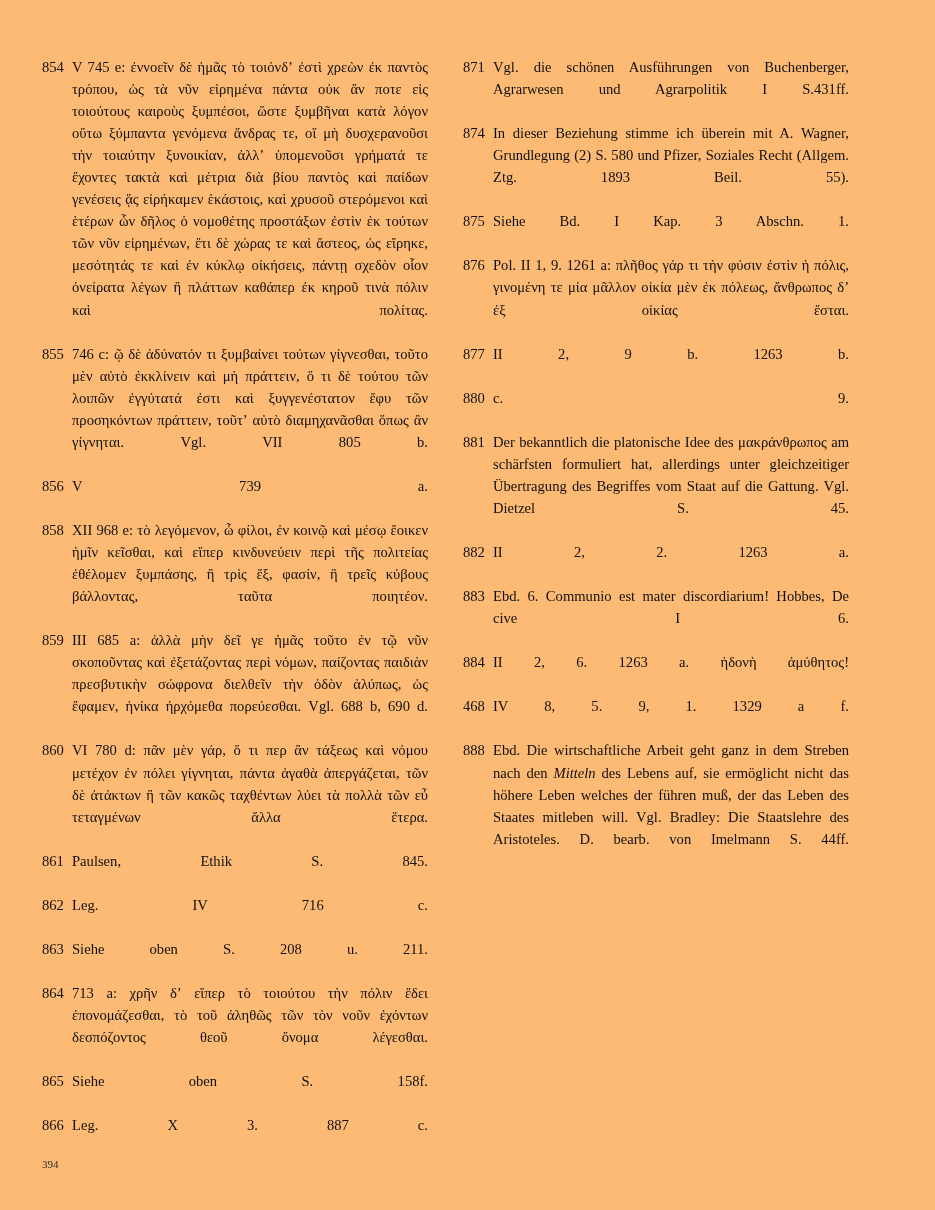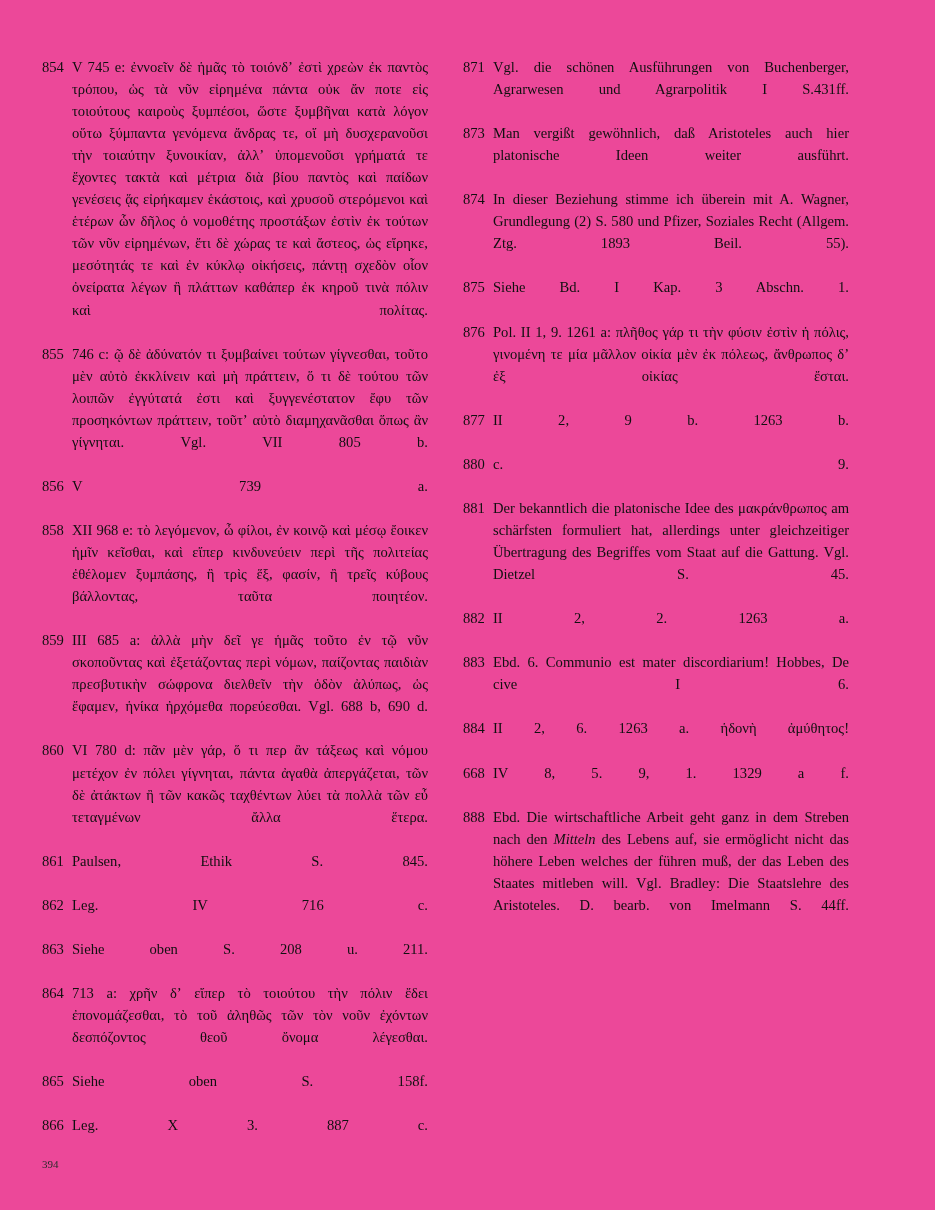--- a/index.html
+++ b/index.html
@@ -5,21 +5,21 @@
 <style>
   html, body {
     margin: 0;
     padding: 0;
     background: #ffffff;
   }
   .page {
     position: relative;
     width: 935px;
     height: 1210px;
-    background: #ec4899;
+    background: #fdba74;
     overflow: hidden;
     font-family: "Liberation Serif", "DejaVu Serif", serif;
     color: #101010;
   }
   .columns {
     position: absolute;
     left: 42px;
     top: 56px;
     width: 851px;
     height: 1090px;
@@ -128,24 +128,20 @@
           <span class="num">866</span>
           <span class="body">Leg. X 3. 887 c.</span>
         </p>
       </div>
     <div class="column" id="col-right">
         <p class="note">
           <span class="num">871</span>
           <span class="body">Vgl. die schönen Ausführungen von Buchenberger, Agrarwesen und Agrarpolitik I S.431ff.</span>
         </p>
         <p class="note">
-          <span class="num">873</span>
-          <span class="body">Man vergißt gewöhnlich, daß Aristoteles auch hier platonische Ideen weiter ausführt.</span>
-        </p>
-        <p class="note">
           <span class="num">874</span>
           <span class="body">In dieser Beziehung stimme ich überein mit A. Wagner, Grundlegung (2) S. 580 und Pfizer, Soziales Recht (Allgem. Ztg. 1893 Beil. 55).</span>
         </p>
         <p class="note">
           <span class="num">875</span>
           <span class="body">Siehe Bd. I Kap. 3 Abschn. 1.</span>
         </p>
         <p class="note">
           <span class="num">876</span>
           <span class="body">Pol. II 1, 9. 1261 a: πλῆθος γάρ τι τὴν φύσιν ἐστὶν ἡ πόλις, γινομένη τε μία μᾶλλον οἰκία μὲν ἐκ πόλεως, ἄνθρωπος δʼ ἐξ οἰκίας ἔσται.</span>
@@ -168,21 +164,21 @@
         </p>
         <p class="note">
           <span class="num">883</span>
           <span class="body">Ebd. 6. Communio est mater discordiarium! Hobbes, De cive I 6.</span>
         </p>
         <p class="note">
           <span class="num">884</span>
           <span class="body">II 2, 6. 1263 a. ἡδονὴ ἀμύθητος!</span>
         </p>
         <p class="note">
-          <span class="num">668</span>
+          <span class="num">468</span>
           <span class="body">IV 8, 5. 9, 1. 1329 a f.</span>
         </p>
         <p class="note">
           <span class="num">888</span>
           <span class="body">Ebd. Die wirtschaftliche Arbeit geht ganz in dem Streben nach den <i>Mitteln</i> des Lebens auf, sie ermöglicht nicht das höhere Leben  welches der führen muß, der das Leben des Staates mitleben will. Vgl. Bradley: Die Staatslehre des Aristoteles. D. bearb. von Imelmann S. 44ff.</span>
         </p>
       </div>
   </div>
   <div class="folio">394</div>
 </div>

